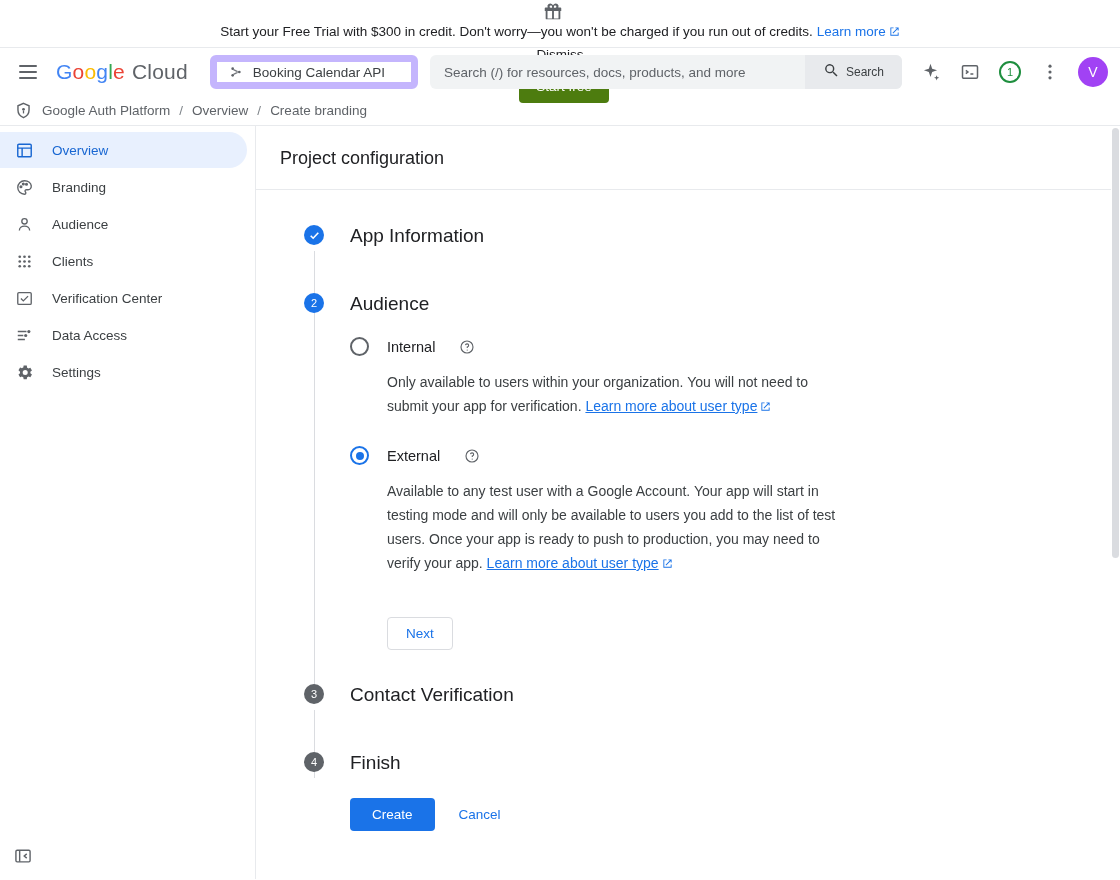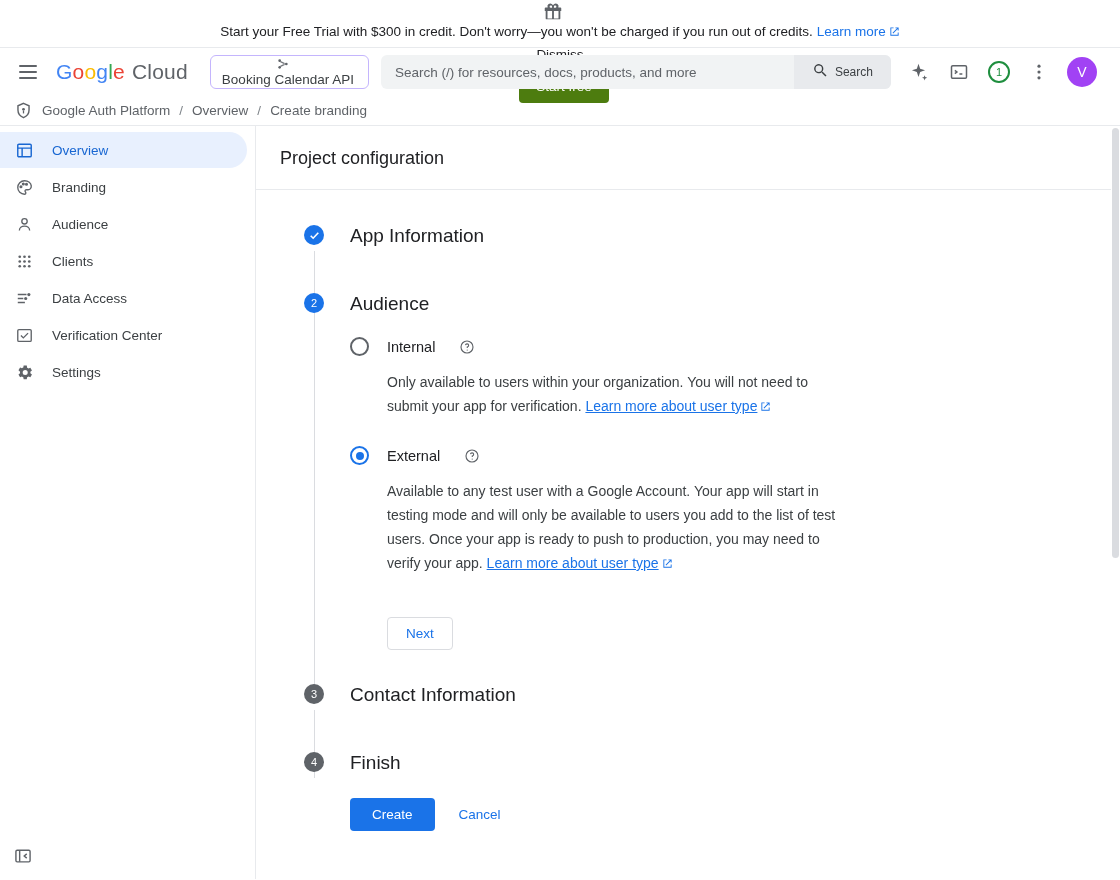--- a/index.html
+++ b/index.html
@@ -100,28 +100,27 @@
   .gcloud-logo .g3 { color: #fbbc04; }
   .gcloud-logo .g4 { color: #4285f4; }
   .gcloud-logo .g5 { color: #34a853; }
   .gcloud-logo .g6 { color: #ea4335; }
   .gcloud-logo .cloud { color: #5f6368; margin-left: 7px; }
 
   .project-chip {
     display: flex;
     align-items: center;
     height: 34px;
-    border: 1px solid #c4b5fd;
+    border: 7px solid #c4b5fd;
     border-radius: 6px;
-    padding: 0 14px 0 11px;
+    padding: 0 26px 0 11px;
     font-size: 13.5px;
     color: #3c4043;
     cursor: pointer;
     margin-right: 12px;
-    flex-direction: column;
   }
   .project-chip .dots-ico {
     width: 16px; height: 16px;
     margin-right: 9px;
     color: #5f6368;
   }
 
   .searchbar {
     flex: 1 1 auto;
     display: flex;
@@ -567,36 +566,36 @@
               <circle cx="12" cy="18" r="1.7"></circle>
               <circle cx="18" cy="18" r="1.7"></circle>
             </svg>
         </span>
         <span>Clients</span>
       </div>
 
       <div class="nav-item">
         <span class="nav-ico">
           <svg viewBox="0 0 24 24" width="19" height="19" fill="none" stroke="currentColor" stroke-width="1.7">
+              <rect x="3.5" y="4.5" width="17" height="15" rx="1.5"></rect>
+              <path d="M7.5 12l3 3 6-6"></path>
+            </svg>
+        </span>
+        <span>Verification Center</span>
+      </div>
+
+      <div class="nav-item">
+        <span class="nav-ico">
+          <svg viewBox="0 0 24 24" width="19" height="19" fill="none" stroke="currentColor" stroke-width="1.7">
               <path d="M3.5 7h11M3.5 12h7M3.5 17h9"></path>
               <circle cx="17.5" cy="7" r="2" fill="currentColor" stroke="none"></circle>
               <circle cx="13.5" cy="12" r="2" fill="currentColor" stroke="none"></circle>
             </svg>
         </span>
         <span>Data Access</span>
-      </div>
-
-      <div class="nav-item">
-        <span class="nav-ico">
-          <svg viewBox="0 0 24 24" width="19" height="19" fill="none" stroke="currentColor" stroke-width="1.7">
-              <rect x="3.5" y="4.5" width="17" height="15" rx="1.5"></rect>
-              <path d="M7.5 12l3 3 6-6"></path>
-            </svg>
-        </span>
-        <span>Verification Center</span>
       </div>
 
       <div class="nav-item">
         <span class="nav-ico">
           <svg viewBox="0 0 24 24" width="19" height="19" fill="currentColor">
               <path d="M19.4 13a7.8 7.8 0 0 0 0-2l2-1.6-2-3.4-2.4 1a7.6 7.6 0 0 0-1.7-1L14.9 3h-4l-.4 2.6c-.6.2-1.2.6-1.7 1l-2.4-1-2 3.4L6.4 11a7.8 7.8 0 0 0 0 2l-2 1.6 2 3.4 2.4-1c.5.4 1.1.8 1.7 1l.4 2.6h4l.4-2.6c.6-.2 1.2-.6 1.7-1l2.4 1 2-3.4-2-1.6zM12.9 15.2a3.2 3.2 0 1 1 0-6.4 3.2 3.2 0 0 1 0 6.4z"></path>
             </svg>
         </span>
         <span>Settings</span>
       </div>
@@ -669,21 +668,21 @@
                     </svg></span></a></div>
 
             <button class="next-btn">Next</button>
             <div class="step-gap"></div>
           </div>
         </div>
 
         <div class="step">
           <div class="step-marker marker-idle">3</div>
           <div class="step-line" style="bottom:-26px"></div>
-          <h2 class="step-title">Contact Information</h2>
+          <h2 class="step-title">Contact Verification</h2>
           <div style="height:46px"></div>
         </div>
 
         <div class="step">
           <div class="step-marker marker-idle">4</div>
           <h2 class="step-title">Finish</h2>
         </div>
 
         <div class="bottom-btns">
           <button class="create-btn">Create</button>

